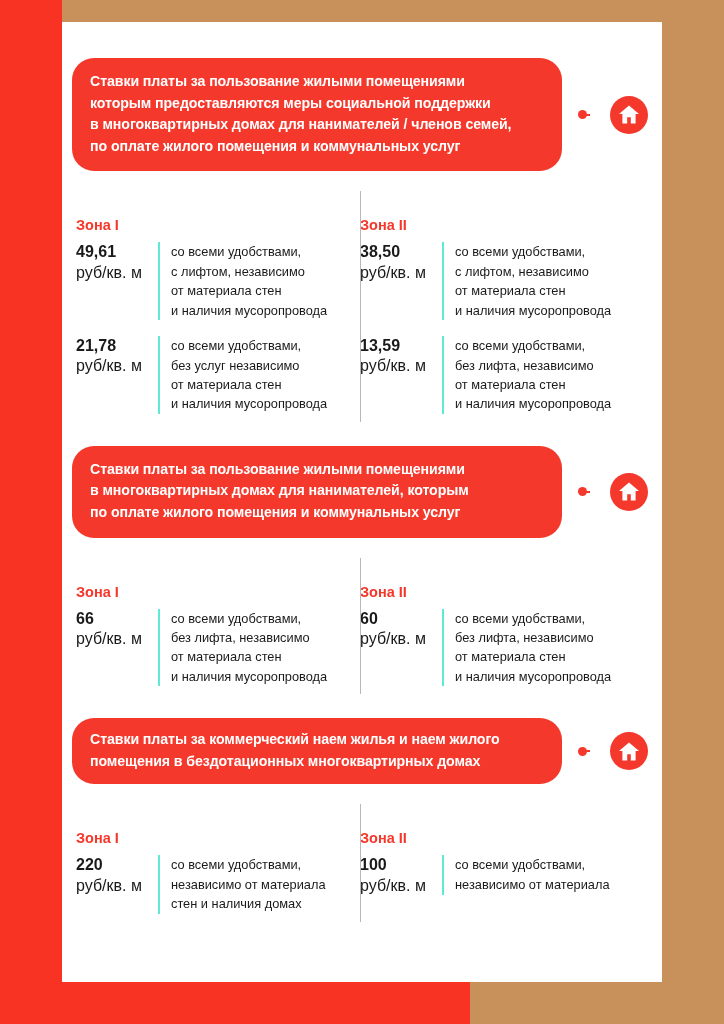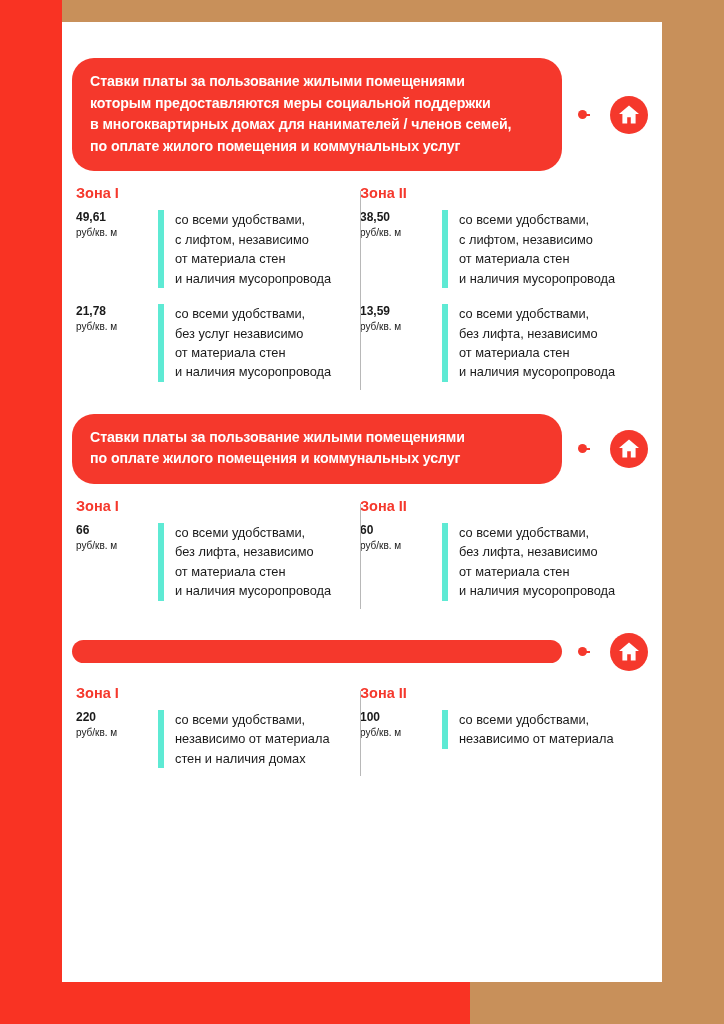--- a/index.html
+++ b/index.html
@@ -109,20 +109,21 @@
     position: absolute;
     left: 50%;
     top: 6px;
     bottom: 8px;
     width: 1px;
     background: #b8b8b8;
   }
   .zone-col {
     width: 50%;
     padding-right: 8px;
+    margin-top: 32px;
   }
   .zone-col.right { }
   .zone-col.left  { padding-left: 4px; }
 
   .zone-title {
     color: #f5382c;
     font-weight: bold;
     font-size: 14.5px;
     margin-bottom: 9px;
   }
@@ -131,31 +132,31 @@
     display: flex;
     margin-bottom: 16px;
   }
   .rate-amount {
     width: 82px;
     flex: none;
     padding-top: 1px;
   }
   .rate-value {
     font-weight: bold;
-    font-size: 12px;
+    font-size: 16px;
     color: #1a1a1a;
     line-height: 1.15;
   }
   .rate-unit {
-    font-size: 10px;
+    font-size: 16px;
     color: #1a1a1a;
     margin-top: 2px;
   }
   .rate-desc {
-    border-left: 6px solid #5eead4;
+    border-left: 2px solid #5eead4;
     padding-left: 11px;
     font-size: 12.8px;
     line-height: 1.52;
     color: #1a1a1a;
   }
   .spacer-md { height: 10px; }
 </style>
 </head>
 <body>
 
@@ -236,20 +237,21 @@
         </div>
       </div>
     </div>
   </div>
 
   <div class="spacer-md"></div>
 
   <div class="banner-row">
     <div class="banner">
       <div>Ставки платы за пользование жилыми помещениями</div>
+      <div>в многоквартирных домах для нанимателей, которым</div>
       <div>по оплате жилого помещения и коммунальных услуг</div>
     </div>
     <div class="connector"></div>
     <div class="icon-circle">
       <svg width="22" height="21" viewBox="0 0 22 21" aria-hidden="true">
         <path d="M11 1.5 L21 10 L17.6 10 L17.6 19.5 L12.8 19.5 L12.8 13.2 L9.2 13.2 L9.2 19.5 L4.4 19.5 L4.4 10 L1 10 Z" fill="#ffffff"></path>
       </svg>
     </div>
   </div>
 
@@ -283,20 +285,22 @@
           <div>и наличия мусоропровода</div>
         </div>
       </div>
     </div>
   </div>
 
   <div class="spacer-md"></div>
 
   <div class="banner-row">
     <div class="banner two-line">
+      <div>Ставки платы за коммерческий наем жилья и наем жилого</div>
+      <div>помещения в бездотационных многоквартирных домах</div>
     </div>
     <div class="connector"></div>
     <div class="icon-circle">
       <svg width="22" height="21" viewBox="0 0 22 21" aria-hidden="true">
         <path d="M11 1.5 L21 10 L17.6 10 L17.6 19.5 L12.8 19.5 L12.8 13.2 L9.2 13.2 L9.2 19.5 L4.4 19.5 L4.4 10 L1 10 Z" fill="#ffffff"></path>
       </svg>
     </div>
   </div>
 
   <div class="zones">

